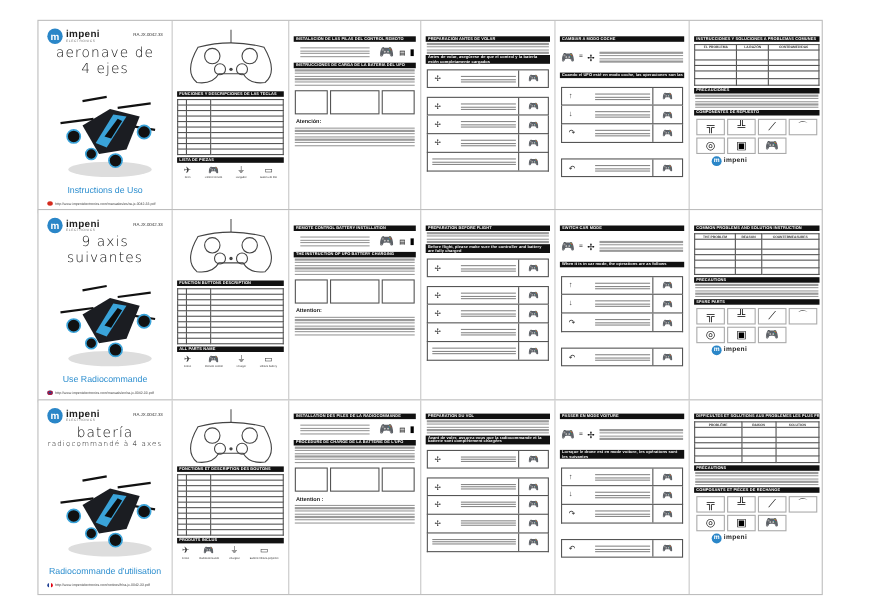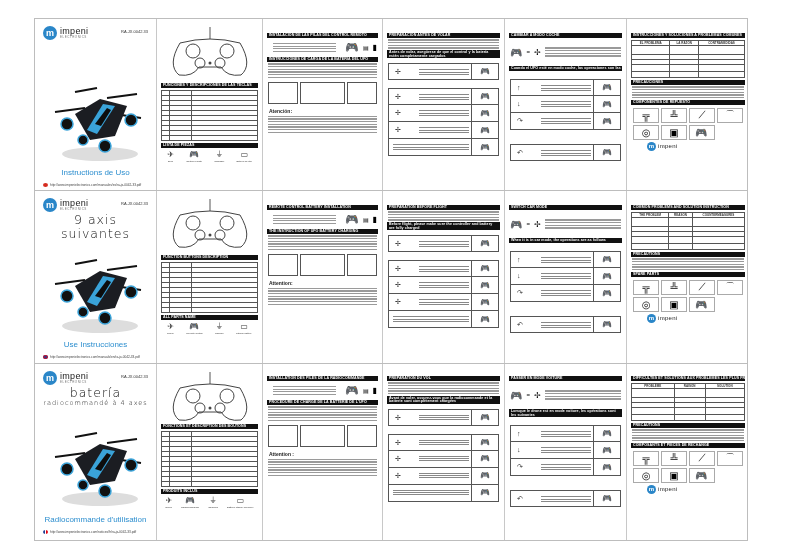--- a/index.html
+++ b/index.html
@@ -22,21 +22,21 @@
   .p3 { left: 228px; width: 120px; }
   .p4 { left: 348px; width: 122px; }
   .p5 { left: 470px; width: 122px; }
   .p6 { left: 592px; width: 122px; border-right: none; }
 
   
   .logo { position: absolute; left: 8px; top: 7px; display: flex; align-items: center; gap: 3px; }
   .logo-circle { width: 14px; height: 14px; border-radius: 50%; background: #2a86c8; color: #fff;
     font-size: 9px; font-weight: bold; display: flex; align-items: center; justify-content: center; }
   .logo-text { display: flex; flex-direction: column; line-height: 1; }
-  .logo-name { font-size: 9px; font-weight: normal; color: #222; letter-spacing: 0.3px; }
+  .logo-name { font-size: 9px; font-weight: bold; color: #222; letter-spacing: 0.3px; }
   .logo-sub { font-size: 3px; color: #777; letter-spacing: 0.5px; }
   .model { position: absolute; right: 8px; top: 10px; font-size: 4px; color: #333; }
   .title { position: absolute; left: 0; right: 0; top: 22px; text-align: center;
     font-family: "DejaVu Sans", sans-serif; font-size: 12.5px; letter-spacing: 1px; color: #111; line-height: 1.15; font-weight: 300; }
   .drone { position: absolute; left: 10px; top: 55px; width: 100px; height: 90px; }
   .instr { position: absolute; left: 0; right: 0; bottom: 16px; text-align: center;
     color: #2e8fcf; font-size: 8px; }
   .url { position: absolute; left: 8px; right: 4px; bottom: 6px; font-size: 3.2px; color: #444; display: flex; align-items: center; gap: 2px; }
   .flag { width: 5px; height: 4px; border-radius: 50%; display: inline-block; flex: none; }
 
@@ -67,20 +67,24 @@
 <div class="sheet s1">
   <div class="panel p1">
     <div class="logo">
       <div class="logo-circle">m</div>
       <div class="logo-text">
           <span class="logo-name">impeni</span>
           <span class="logo-sub">ELECTRONICS</span>
         </div>
     </div>
     <div class="model">RA.JX.0042.33</div>
+    <div class="title">
+      <div>aeronave de</div>
+      <div>4 ejes</div>
+    </div>
     <svg class="drone" viewBox="0 0 100 90">
       <ellipse cx="55" cy="80" rx="38" ry="7" fill="#ddd"></ellipse>
       <g stroke="#111" stroke-width="2" fill="none">
         <line x1="10" y1="38" x2="40" y2="34"></line>
           <line x1="62" y1="24" x2="92" y2="20"></line>
         <line x1="30" y1="18" x2="52" y2="14"></line>
           <line x1="70" y1="40" x2="96" y2="44"></line>
       </g>
       <path d="M30 40 L55 25 L82 32 L70 62 L45 66 Z" fill="#1b1d22"></path>
       <path d="M42 56 L58 30 L70 32 L52 60 Z" fill="#3aa3d9"></path>
@@ -427,21 +431,21 @@
           <line x1="70" y1="40" x2="96" y2="44"></line>
       </g>
       <path d="M30 40 L55 25 L82 32 L70 62 L45 66 Z" fill="#1b1d22"></path>
       <path d="M42 56 L58 30 L70 32 L52 60 Z" fill="#3aa3d9"></path>
       <path d="M50 50 L62 34 L66 36 L56 52 Z" fill="#0d0d0d"></path>
       <circle cx="22" cy="50" r="6" fill="#111" stroke="#3aa3d9" stroke-width="1.5"></circle>
       <circle cx="86" cy="46" r="6" fill="#111" stroke="#3aa3d9" stroke-width="1.5"></circle>
       <circle cx="60" cy="72" r="6" fill="#111" stroke="#3aa3d9" stroke-width="1.5"></circle>
       <circle cx="38" cy="66" r="5" fill="#111" stroke="#3aa3d9" stroke-width="1.5"></circle>
     </svg>
-    <div class="instr">Use Instrucciones</div>
+    <div class="instr">Use Radiocommande</div>
     <div class="url">
         <span class="flag" style="background:#23408f;box-shadow:inset 0 0 0 1px #c8102e"></span>
         <span>http://www.impenielectronics.com/manuals/en/ra-jx-0042-33.pdf</span>
       </div>
   </div>
   <div class="panel p2">
     <svg style="position:absolute;left:8px;top:6px;width:90px;height:55px" viewBox="0 0 90 55">
       <line x1="45" y1="2" x2="45" y2="14" stroke="#555"></line>
       <path d="M15 18 Q45 10 75 18 Q88 40 76 50 Q62 52 56 42 L34 42 Q28 52 14 50 Q2 40 15 18Z" fill="#fff" stroke="#444"></path>
       <circle cx="28" cy="26" r="7" fill="none" stroke="#444"></circle>

